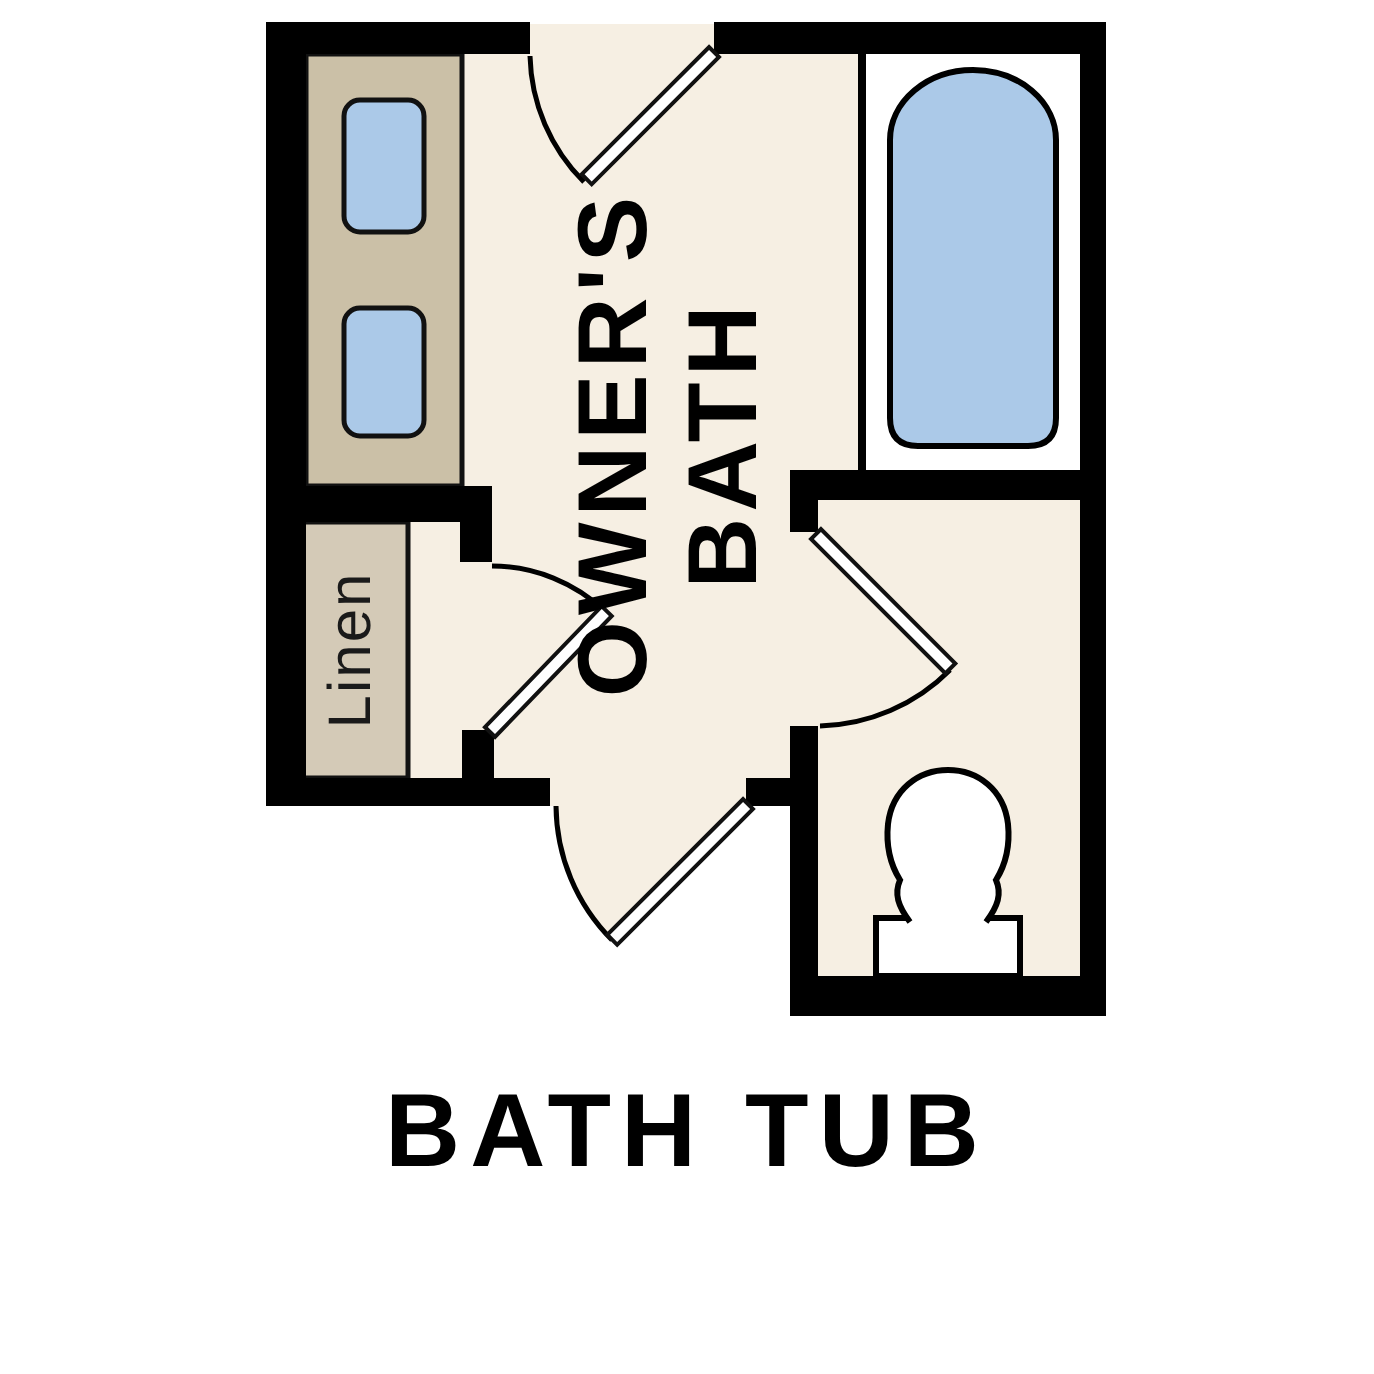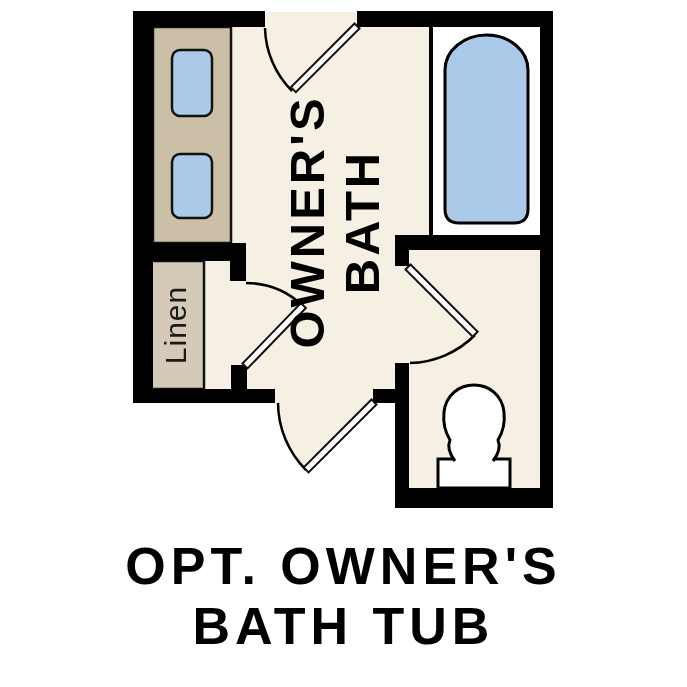--- a/index.html
+++ b/index.html
@@ -80,17 +80,16 @@
   </svg>
 
   <div class="label room-label">
     <div>OWNER'S</div>
     <div>BATH</div>
   </div>
 
   <div class="label linen-label">Linen</div>
 
   <div class="label caption">
-    <div>OPT. OWNER'S</div>
     <div>BATH TUB</div>
   </div>
 
 </div>
 
 </body></html>

